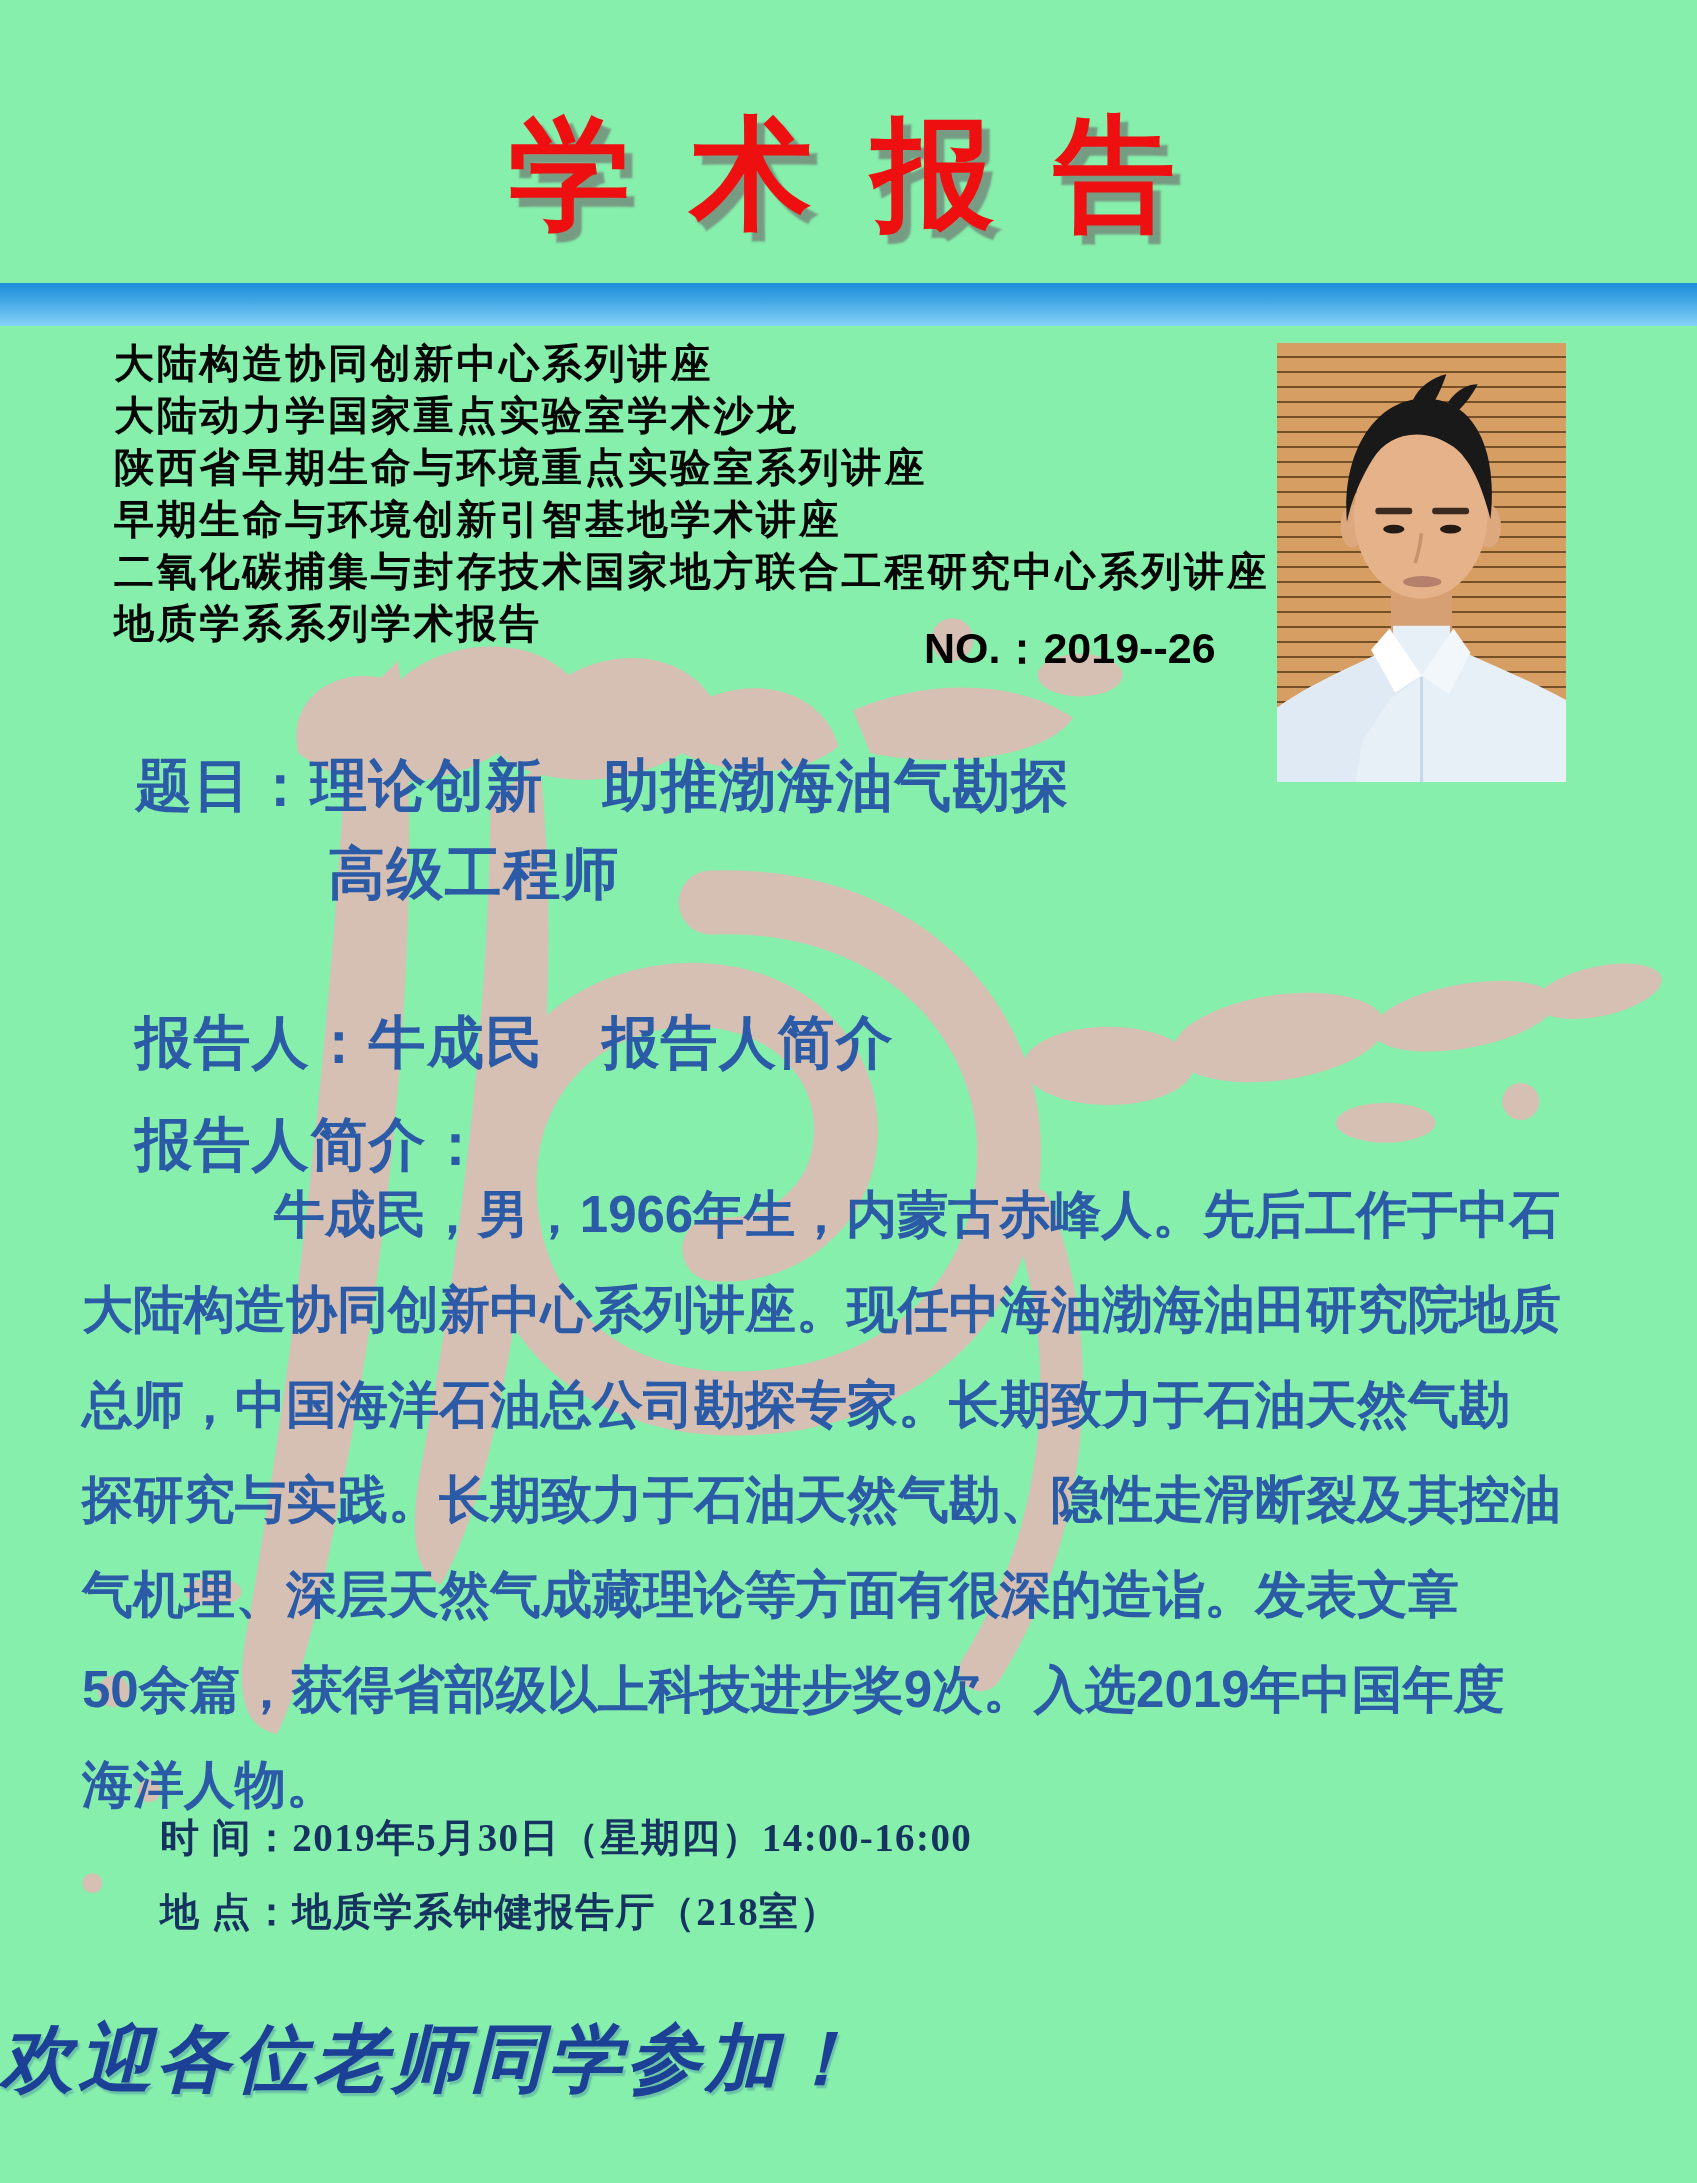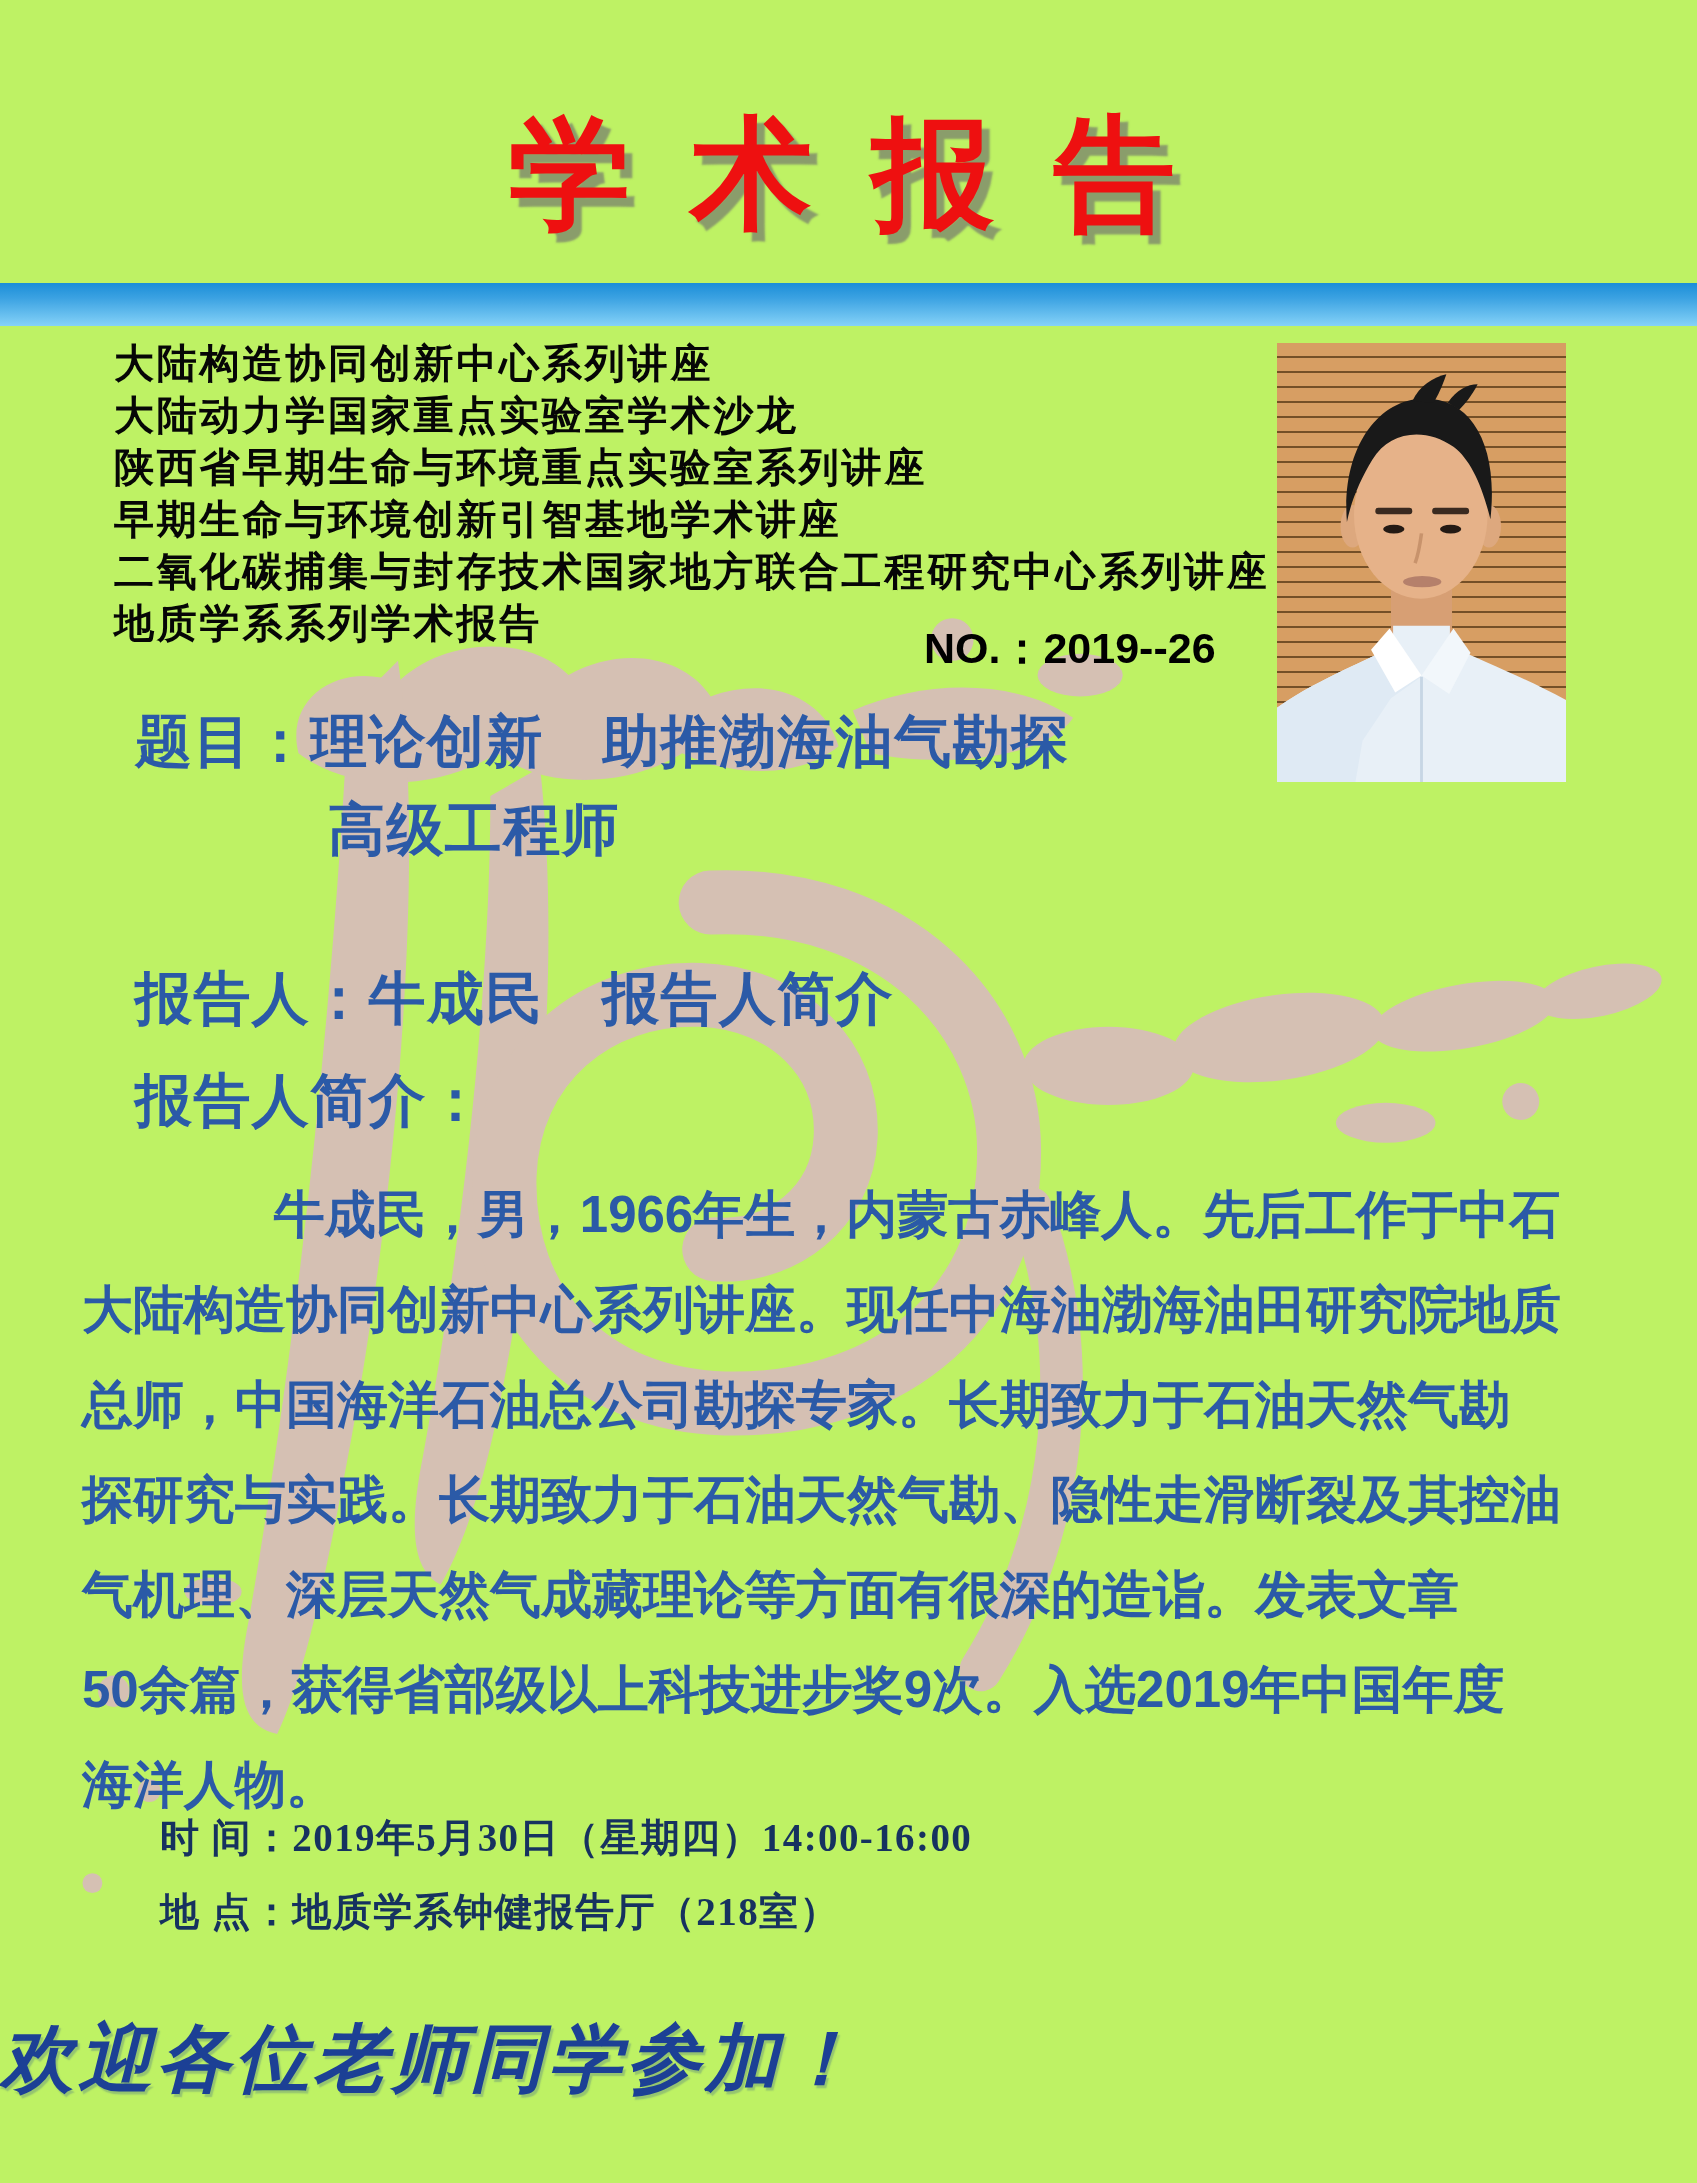--- a/index.html
+++ b/index.html
@@ -1,16 +1,16 @@
 <!DOCTYPE html>
 <html style="font-size:11.4px"><head>
 <meta charset="utf-8">
 <style>
   html,body{margin:0;padding:0;background:#ffffff;}
-  .poster{position:relative;width:1697px;height:2183px;background:#bef264;overflow:hidden;
+  .poster{position:relative;width:1697px;height:2183px;background:#86efac;overflow:hidden;
           font-family:"Liberation Sans",sans-serif;}
   
   .main-title{position:absolute;top:107px;left:0;width:100%;margin:0;text-align:center;
     font-family:"Liberation Sans",sans-serif;font-weight:bold;font-size:122px;line-height:1.1;
     color:#ee1010;letter-spacing:12.8px;
     text-shadow:7.8px 8.5px 2.1px rgba(110,110,110,0.65);z-index:2;}
   
   .blue-banner{position:absolute;top:283px;left:0;width:100%;height:43px;
     background:linear-gradient(to bottom,#1b8ed8 0%,#3ba2e2 35%,#85d2f8 100%);z-index:1;}
   
@@ -22,21 +22,21 @@
   
   .photo{position:absolute;left:1277px;top:343px;width:289px;height:439px;z-index:3;
     background-color:#d79e63;
     background-image:repeating-linear-gradient(to bottom,
       rgba(0,0,0,0) 0px,rgba(0,0,0,0) 12.8px,rgba(92,60,24,0.80) 12.8px,rgba(92,60,24,0.80) 15px);}
   .photo svg{position:absolute;left:0;top:0;width:100%;height:100%;}
   
   .watermark{position:absolute;left:0;top:0;width:1697px;height:2183px;z-index:0;}
   
   .blue-txt{position:absolute;z-index:2;color:#2b5aa7;font-weight:bold;white-space:nowrap;
-    font-family:Liberation Serif, serif;}
+    font-family:Liberation Serif, serif;margin-top:44px;}
   .talk-line1{left:135px;top:704px;font-size:57px;letter-spacing:1.4px;}
   .talk-line2{left:328px;top:792px;font-size:57px;letter-spacing:1.4px;}
   .speaker-line{left:135px;top:961px;font-size:57px;letter-spacing:1.4px;}
   .bio-heading{left:135px;top:1063px;font-size:57px;letter-spacing:1.4px;}
   .bio{position:absolute;left:82px;top:1167px;width:1549px;z-index:2;}
   .bio-line{color:#2b5aa7;font-weight:bold;font-size:51px;line-height:95px;white-space:nowrap;
     font-family:"Liberation Sans",sans-serif;}
   .bio-indent{padding-left:121px;text-align:center;}
   
   .sched{position:absolute;left:160px;z-index:2;color:#16325f;font-weight:bold;

